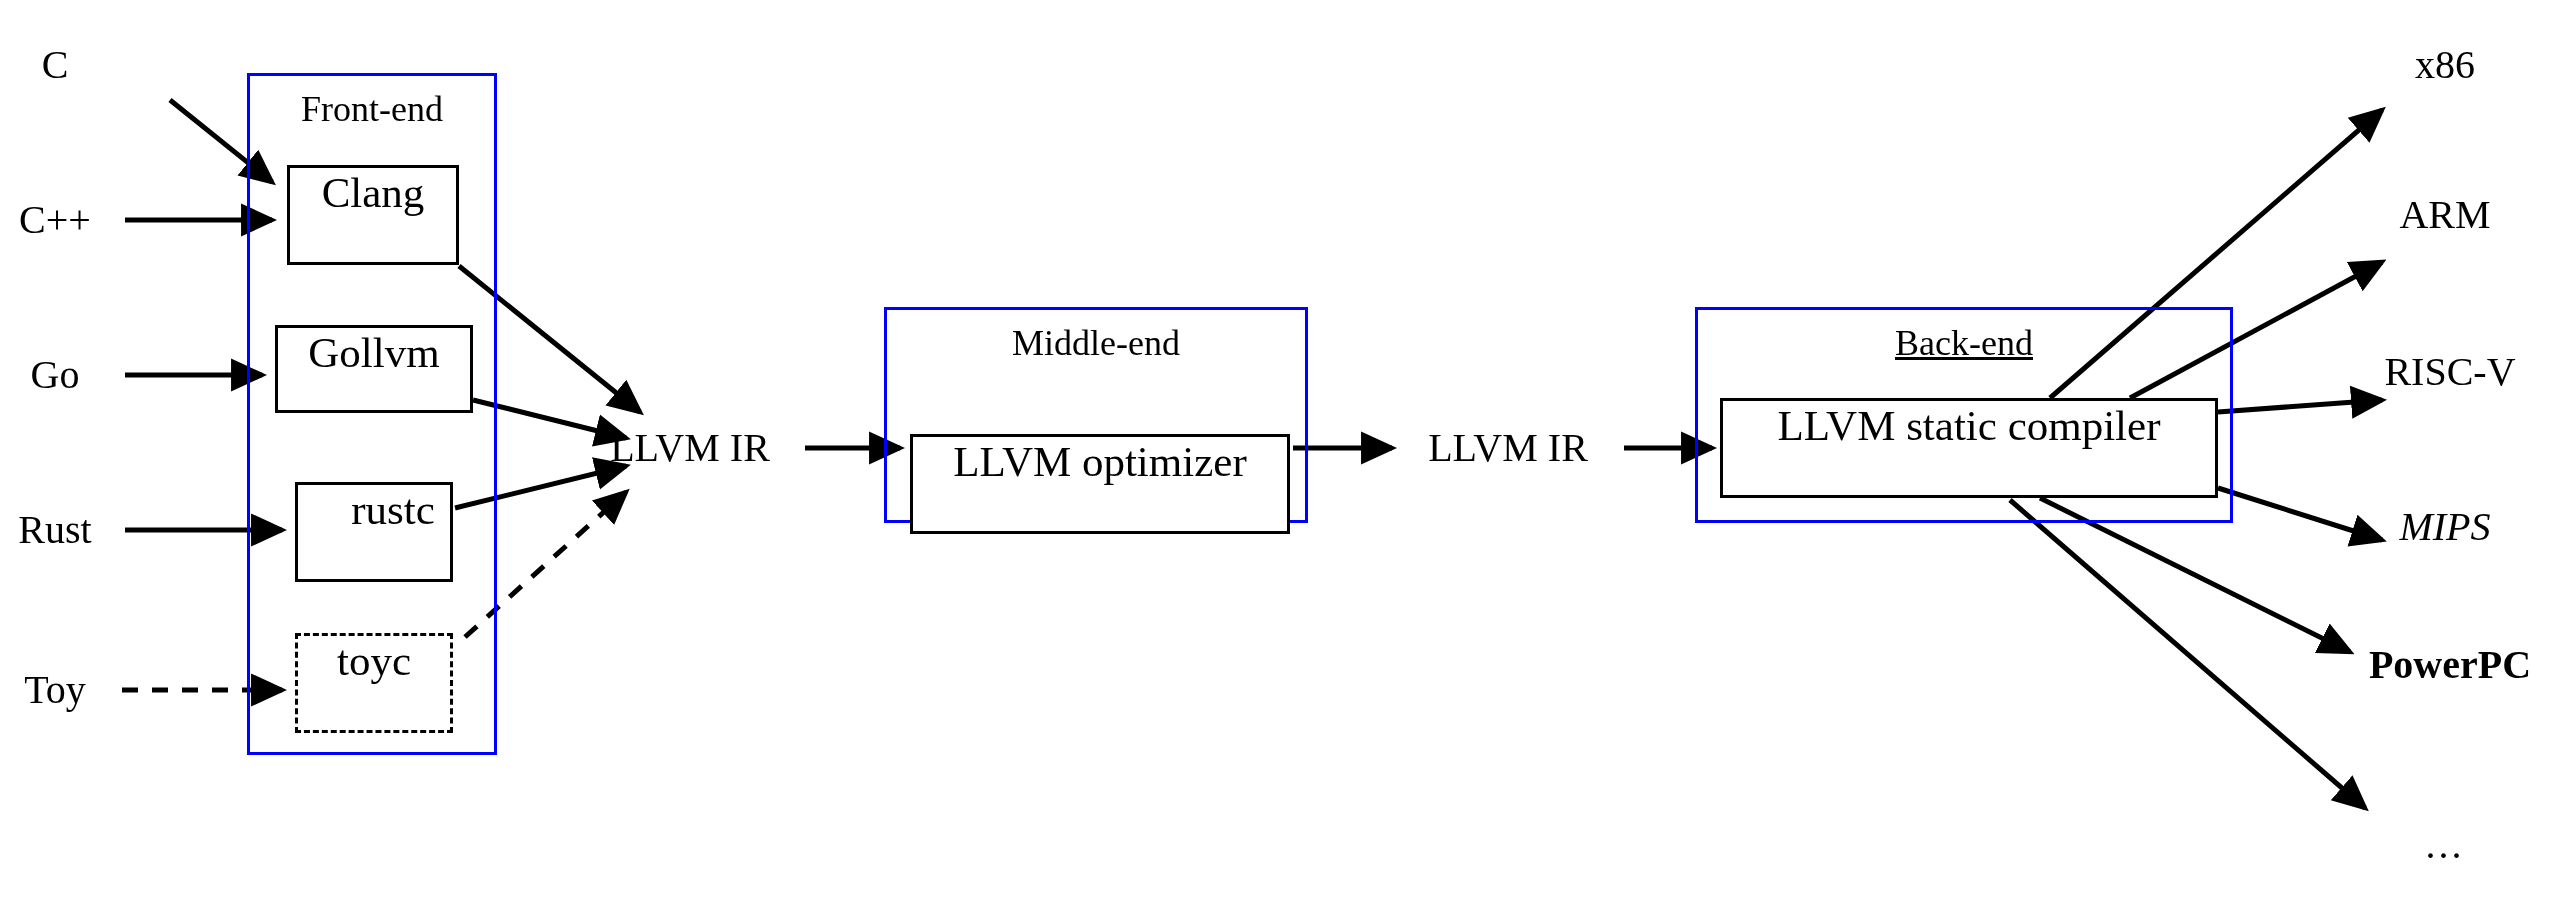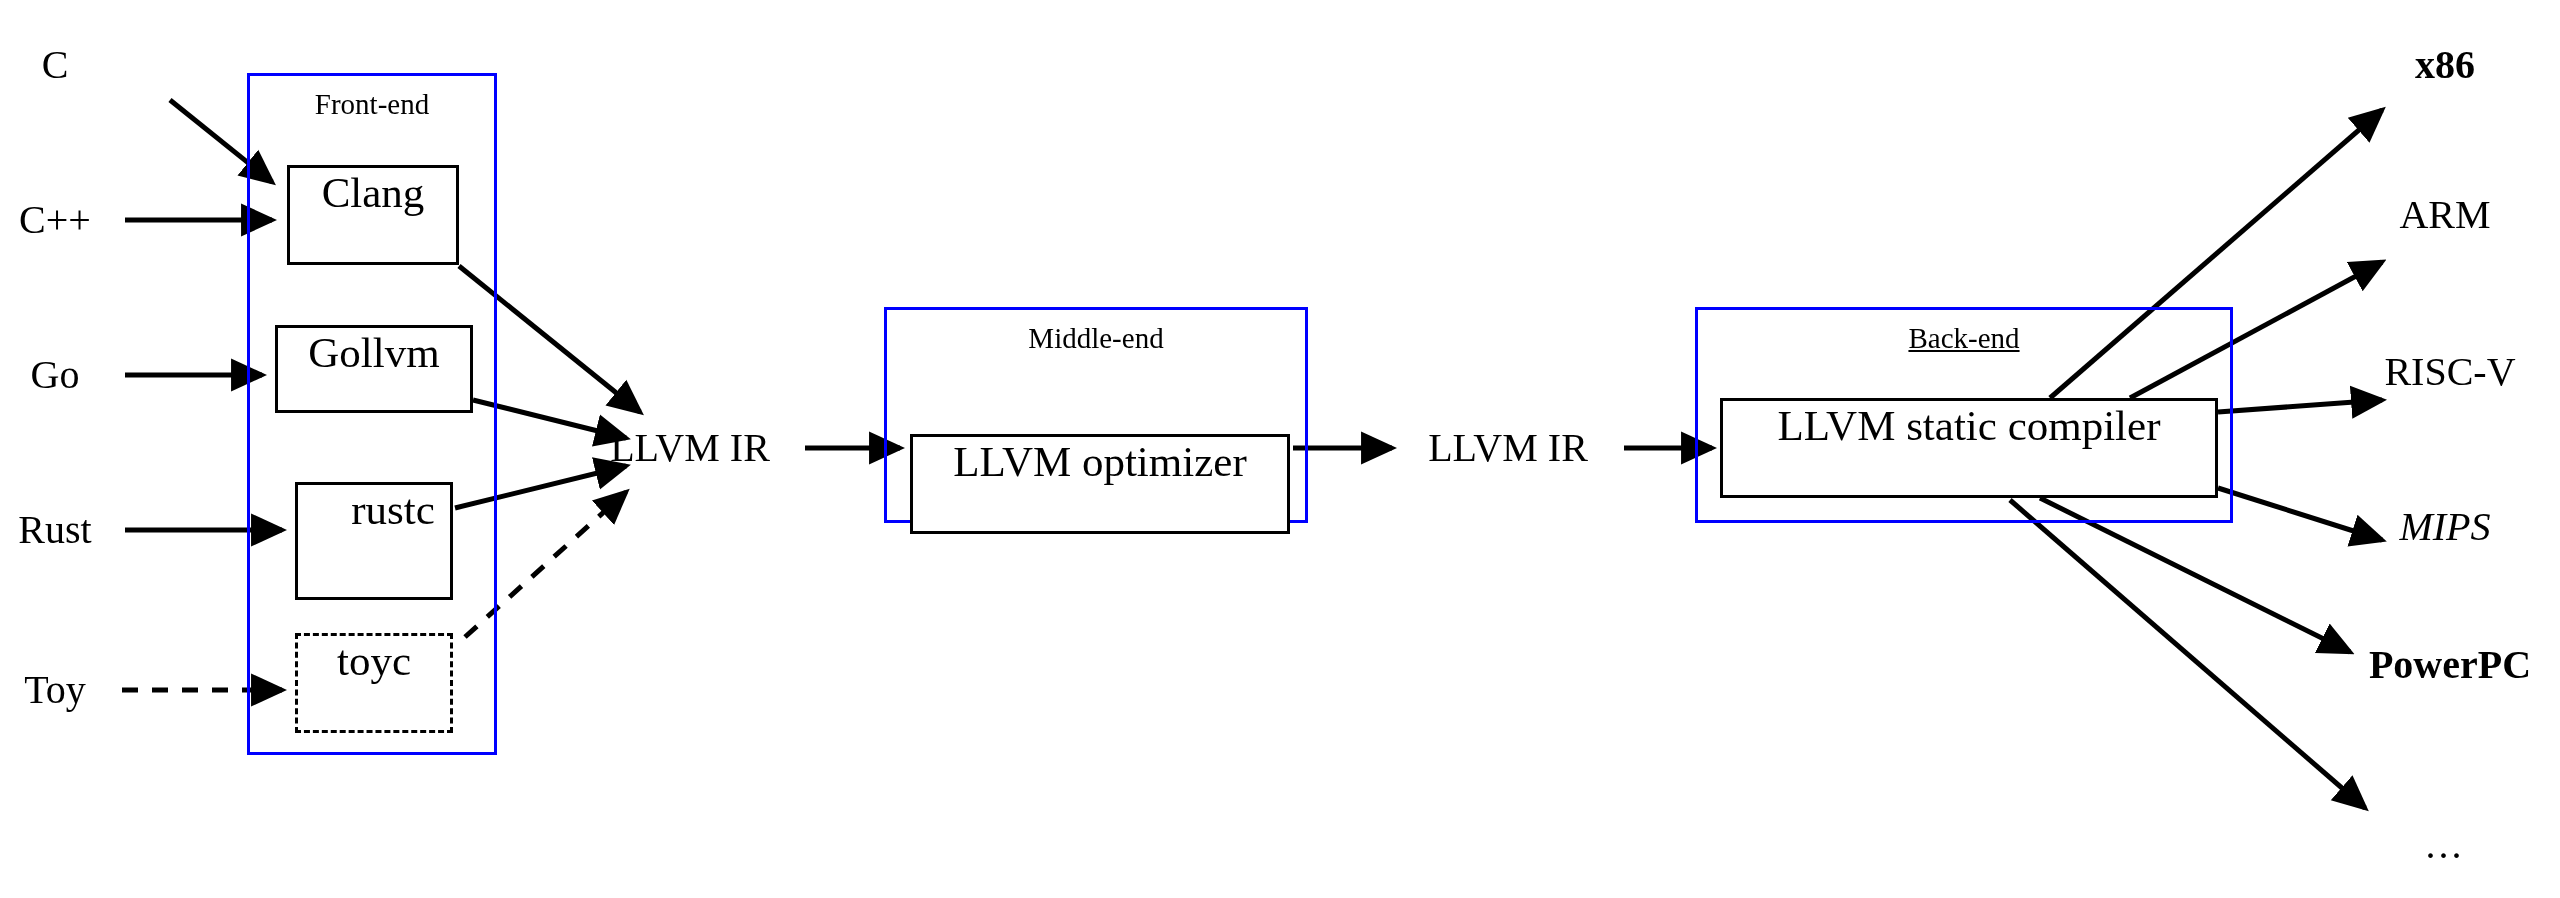--- a/index.html
+++ b/index.html
@@ -29,21 +29,21 @@
     position: absolute;
     border: 3px solid #0000ff;
     box-sizing: border-box;
     background: transparent;
   }
   .stage-title {
     position: absolute;
     left: 0;
     right: 16px;
     text-align: center;
-    font-size: 29px;
+    font-size: 36px;
     color: #000000;
     white-space: nowrap;
   }
   
   .tool-box {
     position: absolute;
     border: 3px solid #000000;
     box-sizing: border-box;
     background: #ffffff;
     display: flex;
@@ -116,21 +116,21 @@
 
   <div id="stages-layer">
       <div class="stage-box" style="left: 247px; top: 73px; width: 250px; height: 682px; border-color: rgb(0, 0, 255);"></div>
       <div class="stage-title" style="left: 247px; top: 88px; width: 250px;">Front-end</div>
       <div class="tool-box" style="left: 287px; top: 165px; width: 172px; height: 100px; border-color: rgb(0, 0, 0);">
         <span>Clang</span>
       </div>
       <div class="tool-box" style="left: 275px; top: 325px; width: 198px; height: 88px; border-color: rgb(0, 0, 0);">
         <span>Gollvm</span>
       </div>
-      <div class="tool-box" style="left: 295px; top: 482px; width: 158px; height: 118px; border-color: rgb(0, 0, 0); padding-left: 38px;">
+      <div class="tool-box" style="left: 295px; top: 482px; width: 158px; height: 100px; border-color: rgb(0, 0, 0); padding-left: 38px;">
         <span>rustc</span>
       </div>
       <div class="tool-box dashed" style="left: 295px; top: 633px; width: 158px; height: 100px; border-color: rgb(0, 0, 0);">
         <span>toyc</span>
       </div>
       <div class="stage-box" style="left: 884px; top: 307px; width: 424px; height: 216px; border-color: rgb(0, 0, 255);"></div>
       <div class="stage-title" style="left: 884px; top: 322px; width: 424px;">Middle-end</div>
       <div class="tool-box" style="left: 910px; top: 398px; width: 380px; height: 100px; border-color: rgb(0, 0, 0); margin-top: 36px;">
         <span>LLVM optimizer</span>
       </div>
@@ -140,21 +140,21 @@
         <span>LLVM static compiler</span>
       </div>
     </div>
 
   <div id="ir-layer">
       <div class="label center" style="left: 690px; top: 448px;">LLVM IR</div>
       <div class="label center" style="left: 1508px; top: 448px;">LLVM IR</div>
     </div>
 
   <div id="targets-layer">
-      <div class="label center" style="left: 2445px; top: 65px; font-weight: bold;">x86</div>
+      <div class="label center" style="left: 2445px; top: 65px;">x86</div>
       <div class="label center" style="left: 2445px; top: 215px;">ARM</div>
       <div class="label center" style="left: 2450px; top: 372px;">RISC-V</div>
       <div class="label center" style="left: 2445px; top: 527px; font-style: italic;">MIPS</div>
       <div class="label center" style="left: 2450px; top: 665px; font-weight: bold;">PowerPC</div>
       <div class="label center ellipsis" style="left: 2445px; top: 845px;">...</div>
     </div>
 
 </div>
 
 </body></html>

